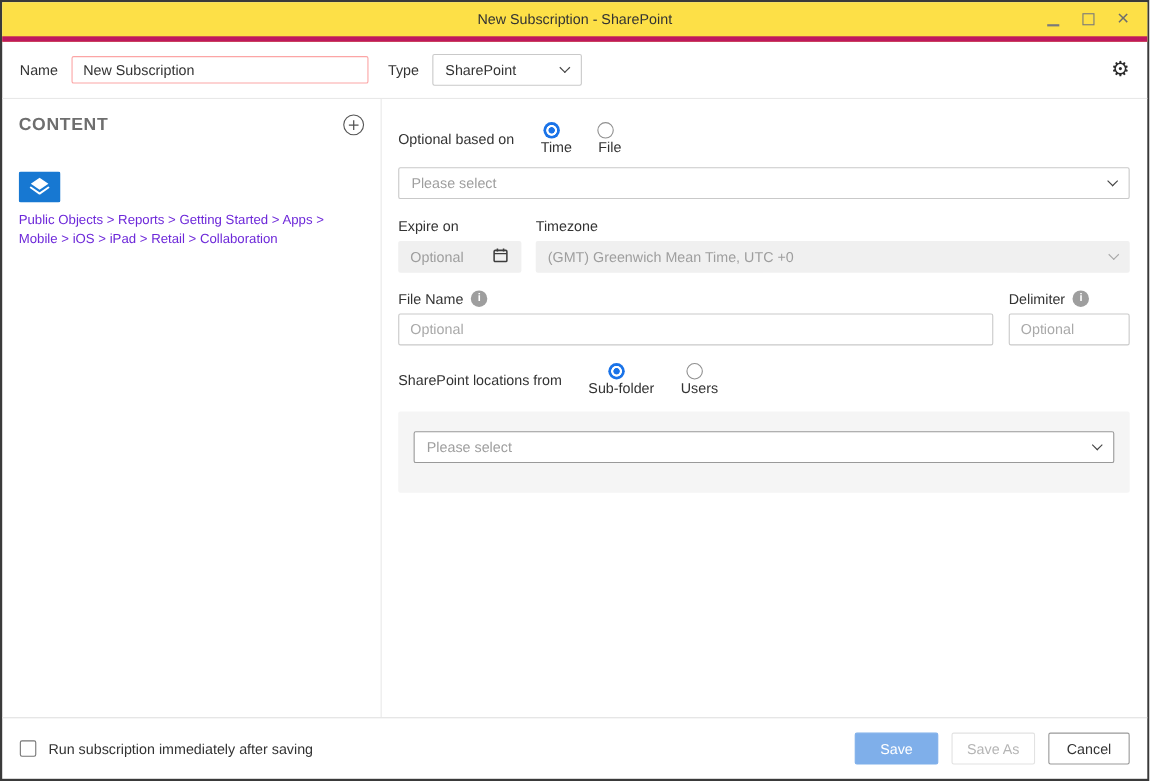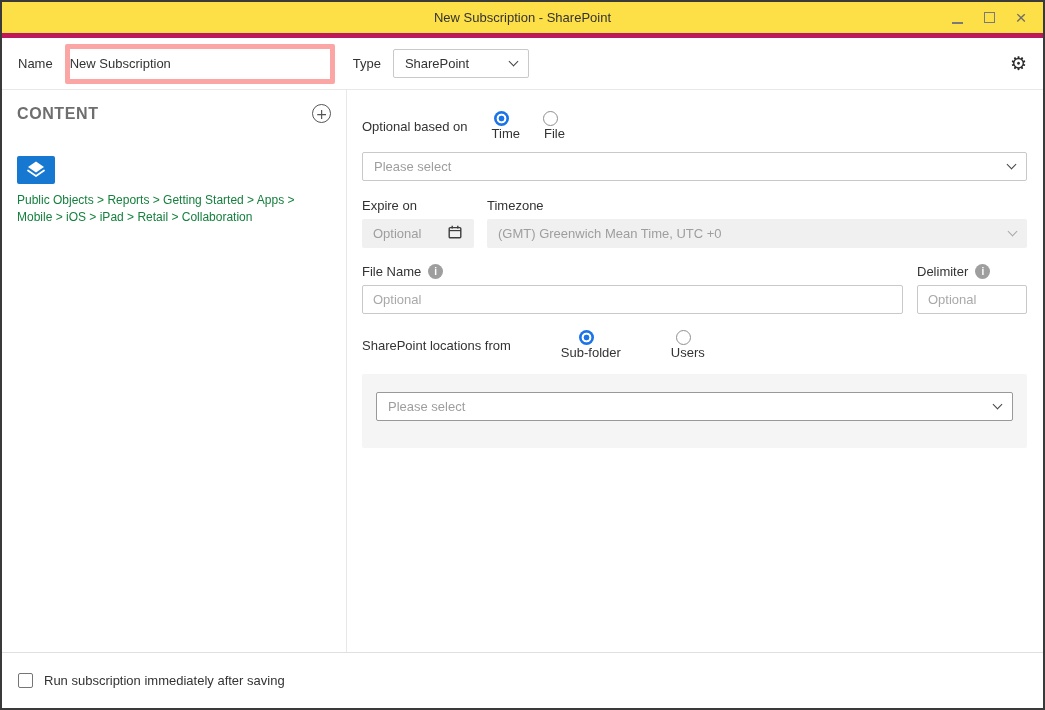--- a/index.html
+++ b/index.html
@@ -39,23 +39,23 @@
 
   
   .header-row {
     height:52px; flex:0 0 52px;
     display:flex; align-items:center;
     padding:0 16px;
     border-bottom:1px solid #e8e8e8;
   }
   .lbl-inline { color:#333; margin-right:12px; }
   .name-input {
-    width:270px; height:40px;
-    border:5px solid #fca5a5; border-radius:2px;
-    padding:0 0; font:inherit; color:#333; outline:none;
+    width:270px; height:25px;
+    border:1px solid #fca5a5; border-radius:2px;
+    padding:0 10px; font:inherit; color:#333; outline:none;
   }
   .type-label { margin-left:18px; }
   .select {
     height:29px; background:#fff;
     border:1px solid #c9c9c9; border-radius:2px;
     display:flex; align-items:center; justify-content:space-between;
     padding:0 11px; cursor:pointer;
   }
   .type-select { width:136px; }
   .chev {
@@ -93,21 +93,21 @@
   }
   .content-item { cursor:pointer; }
   .ci-row { display:flex; align-items:flex-start; }
   .doss-icon { width:38px; height:28px; flex:0 0 38px; margin-top:13px; margin-right:15px; }
   .ci-texts { flex:1; min-width:0; }
   .ci-title { color:#333; font-size:13px; margin-bottom:3px; }
   .ci-meta { font-size:12px; color:#9e9e9e; line-height:17px; }
   .ci-meta .sep { color:#c4c4c4; margin:0 5px; }
   .ci-meta .oid { color:#8c8c8c; word-break:break-all; }
   .ci-path {
-    margin-top:8px; font-size:12px; color:#15803d; line-height:17px;
+    margin-top:8px; font-size:12px; color:#6d28d9; line-height:17px;
   }
 
   
   .main { flex:1 1 auto; padding:21px 16px 0 15px; }
   .inline-row { display:flex; align-items:center; margin-bottom:11px; }
   .f-label { color:#333; }
   .radio { display:flex; align-items:center; margin-left:16px; cursor:pointer;flex-direction:column; }
   .radio .txt { margin-left:8px; color:#333; }
   .rb {
     width:15px; height:15px; border-radius:50%;
@@ -274,21 +274,21 @@
         </div>
         <div class="col col-delim">
           <div class="c-label">
             <span>Delimiter</span>
             <i class="info">i</i>
           </div>
           <input class="text-input" type="text" placeholder="Optional" style="">
         </div>
       </div>
 
-      <div class="inline-row" style="margin-bottom:0;gap:26px;">
+      <div class="inline-row" style="margin-bottom:0;">
         <span class="f-label">SharePoint locations from</span>
         <label class="radio">
           <span class="rb on"></span>
           <span class="txt">Sub-folder</span>
         </label>
         <label class="radio">
           <span class="rb"></span>
           <span class="txt">Users</span>
         </label>
       </div>
@@ -301,15 +301,20 @@
       </div>
 
     </main>
   </div>
 
   <div class="footer">
     <label class="run-check">
       <span class="cb"></span>
       <span>Run subscription immediately after saving</span>
     </label>
+    <div class="footer-btns">
+      <button class="btn save">Save</button>
+      <button class="btn saveas">Save As</button>
+      <button class="btn cancel">Cancel</button>
+    </div>
   </div>
 
 </div>
 
 </body></html>

